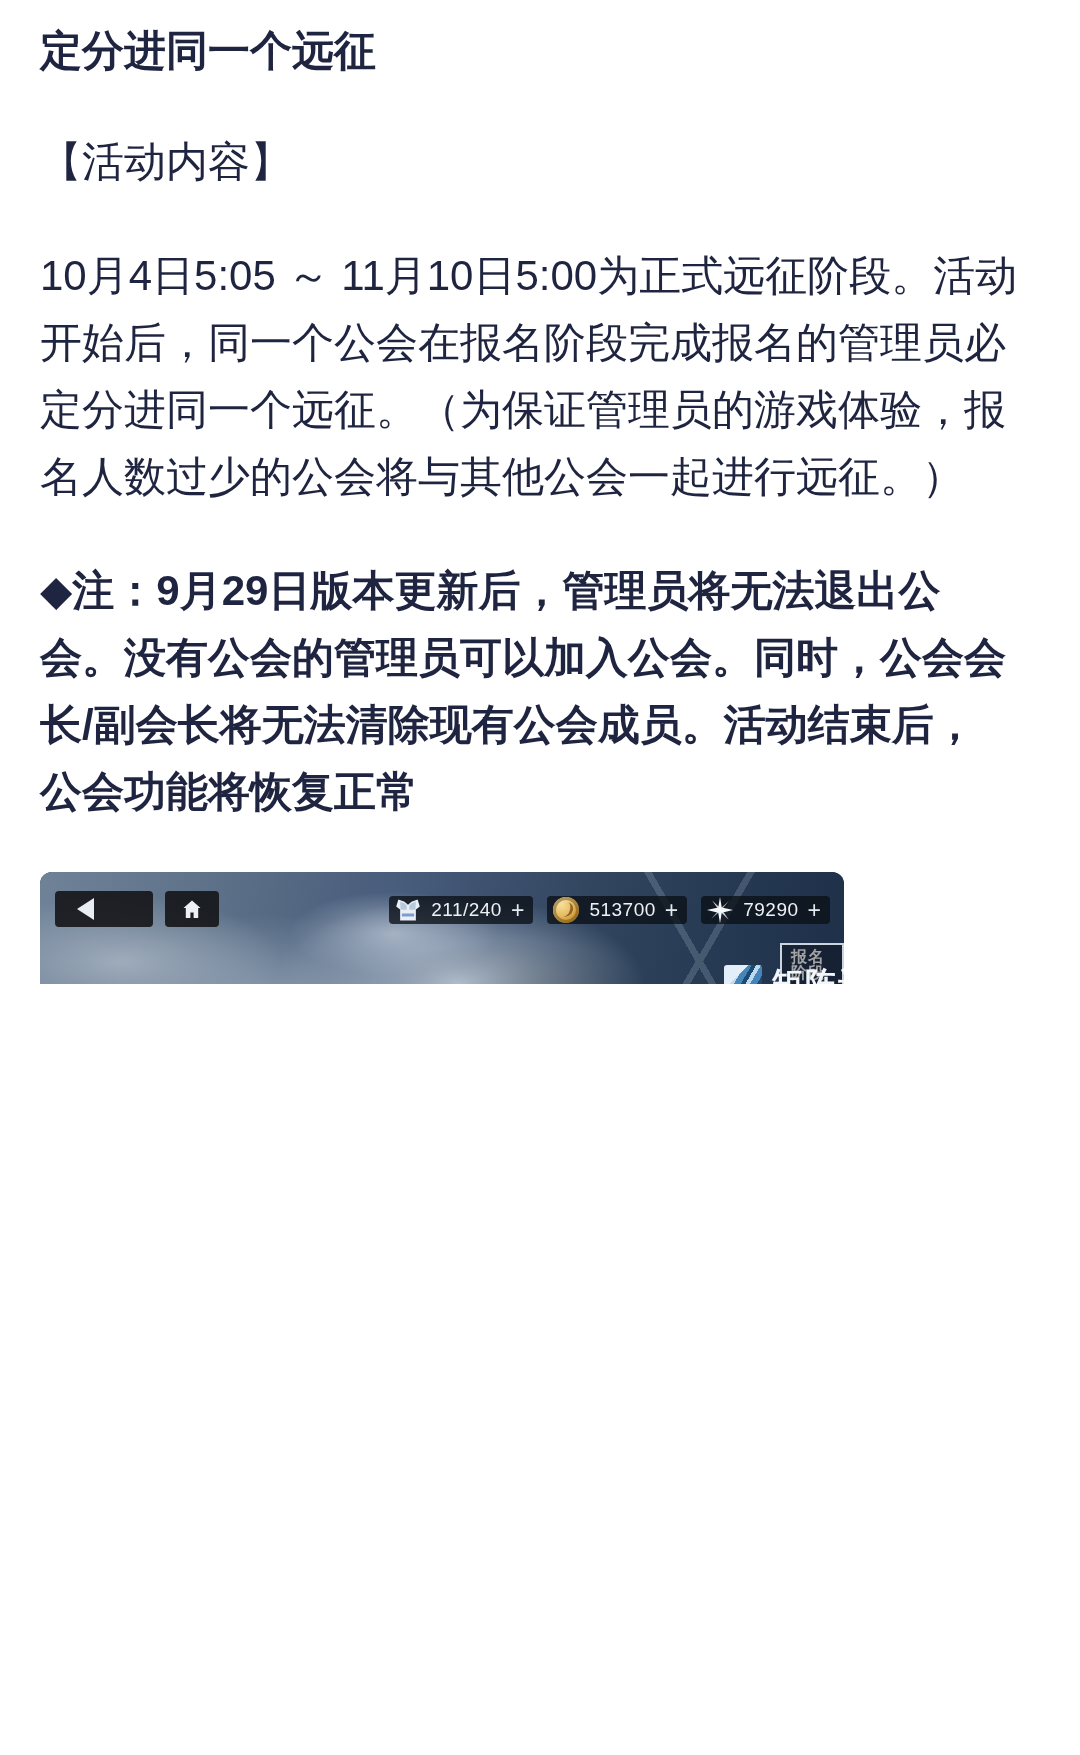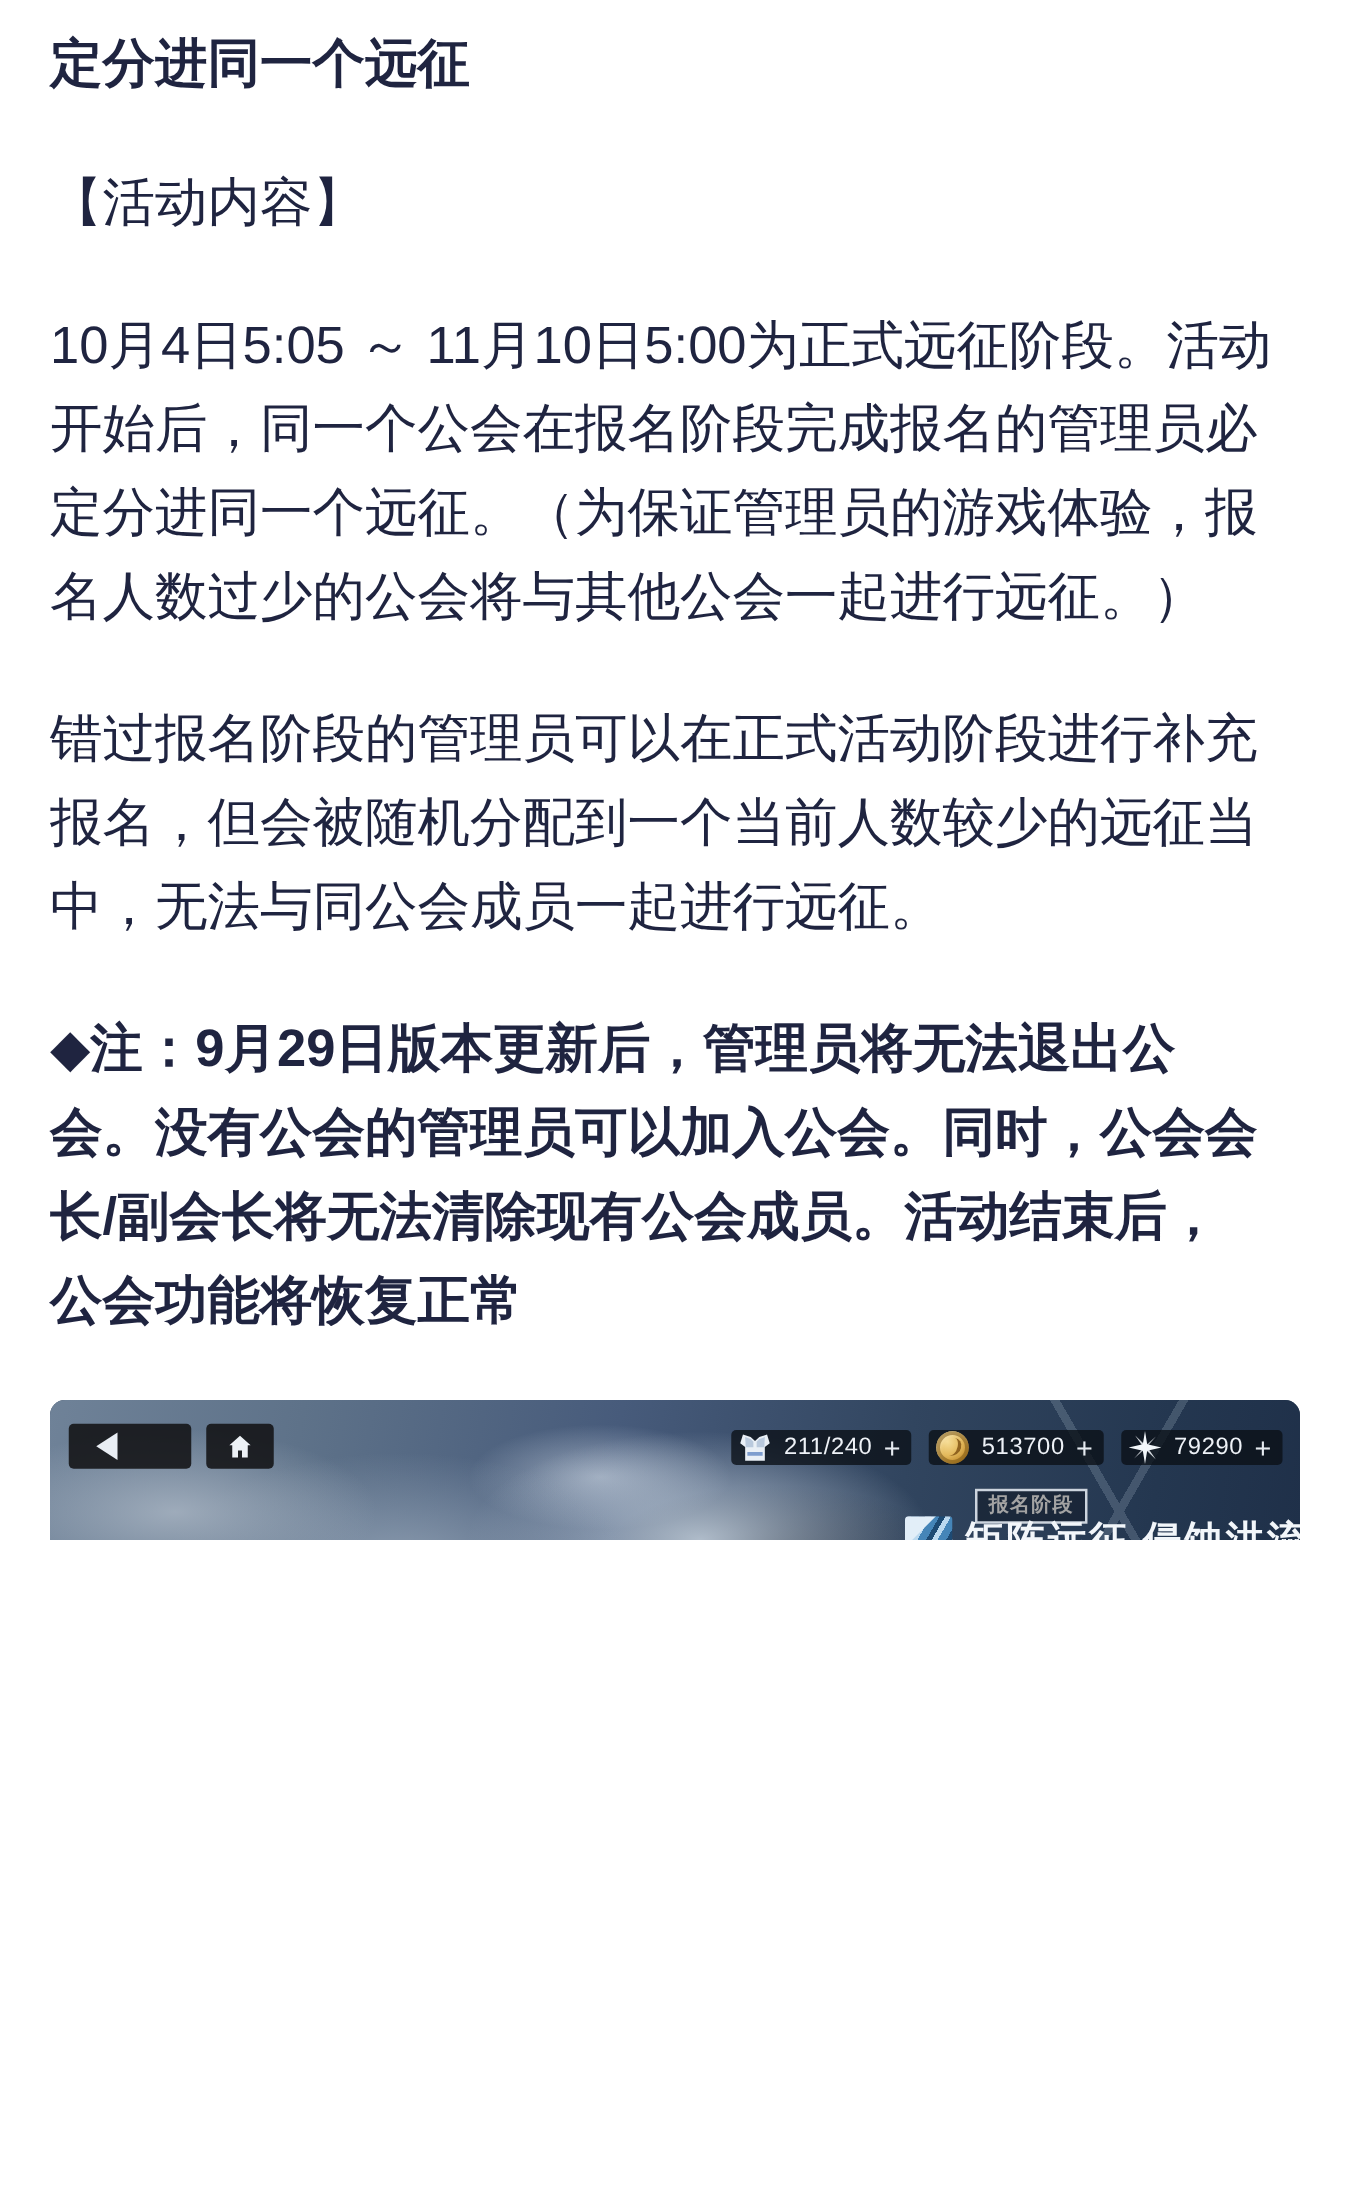--- a/index.html
+++ b/index.html
@@ -13,21 +13,21 @@
     line-height: 50px; margin: 0 0 52px 0; white-space: pre;
   }
   .para {
     font-size: 42px; font-weight: 400; color: #1f2440;
     line-height: 67px; margin: 0 0 47px 0; white-space: pre;
   }
   .para.note { font-weight: 700; }
 
   
   .shot {
-    position: relative; width: 1000px; height: 112px;
+    position: relative; width: 804px; height: 112px;
     border-radius: 12px 12px 0 0; overflow: hidden;
     background: #32455f;
   }
   .shot-sky {
     position: absolute; inset: 0;
     background:
       radial-gradient(ellipse 230px 95px at 10% 80%, rgba(168,180,194,0.85), rgba(168,180,194,0) 70%),
       radial-gradient(ellipse 260px 120px at 28% 115%, rgba(143,159,178,0.9), rgba(143,159,178,0) 72%),
       radial-gradient(ellipse 300px 140px at 52% 100%, rgba(198,210,222,0.85), rgba(198,210,222,0) 62%),
       radial-gradient(ellipse 190px 70px at 58% 105%, rgba(20,30,45,0.75), rgba(20,30,45,0) 70%),
@@ -106,23 +106,20 @@
 
 <div class="page">
 
   <h1 class="title">定分进同一个远征</h1>
 
   <p class="para">【活动内容】</p>
   <p class="para">10月4日5:05 ～ 11月10日5:00为正式远征阶段。活动
 开始后，同一个公会在报名阶段完成报名的管理员必
 定分进同一个远征。（为保证管理员的游戏体验，报
 名人数过少的公会将与其他公会一起进行远征。）</p>
-  <p class="para">错过报名阶段的管理员可以在正式活动阶段进行补充
-报名，但会被随机分配到一个当前人数较少的远征当
-中，无法与同公会成员一起进行远征。</p>
   <p class="para note">◆注：9月29日版本更新后，管理员将无法退出公
 会。没有公会的管理员可以加入公会。同时，公会会
 长/副会长将无法清除现有公会成员。活动结束后，
 公会功能将恢复正常</p>
 
   <figure class="shot">
     <div class="shot-sky"></div>
     <div class="shot-lines"></div>
 
     <div class="btn back">

